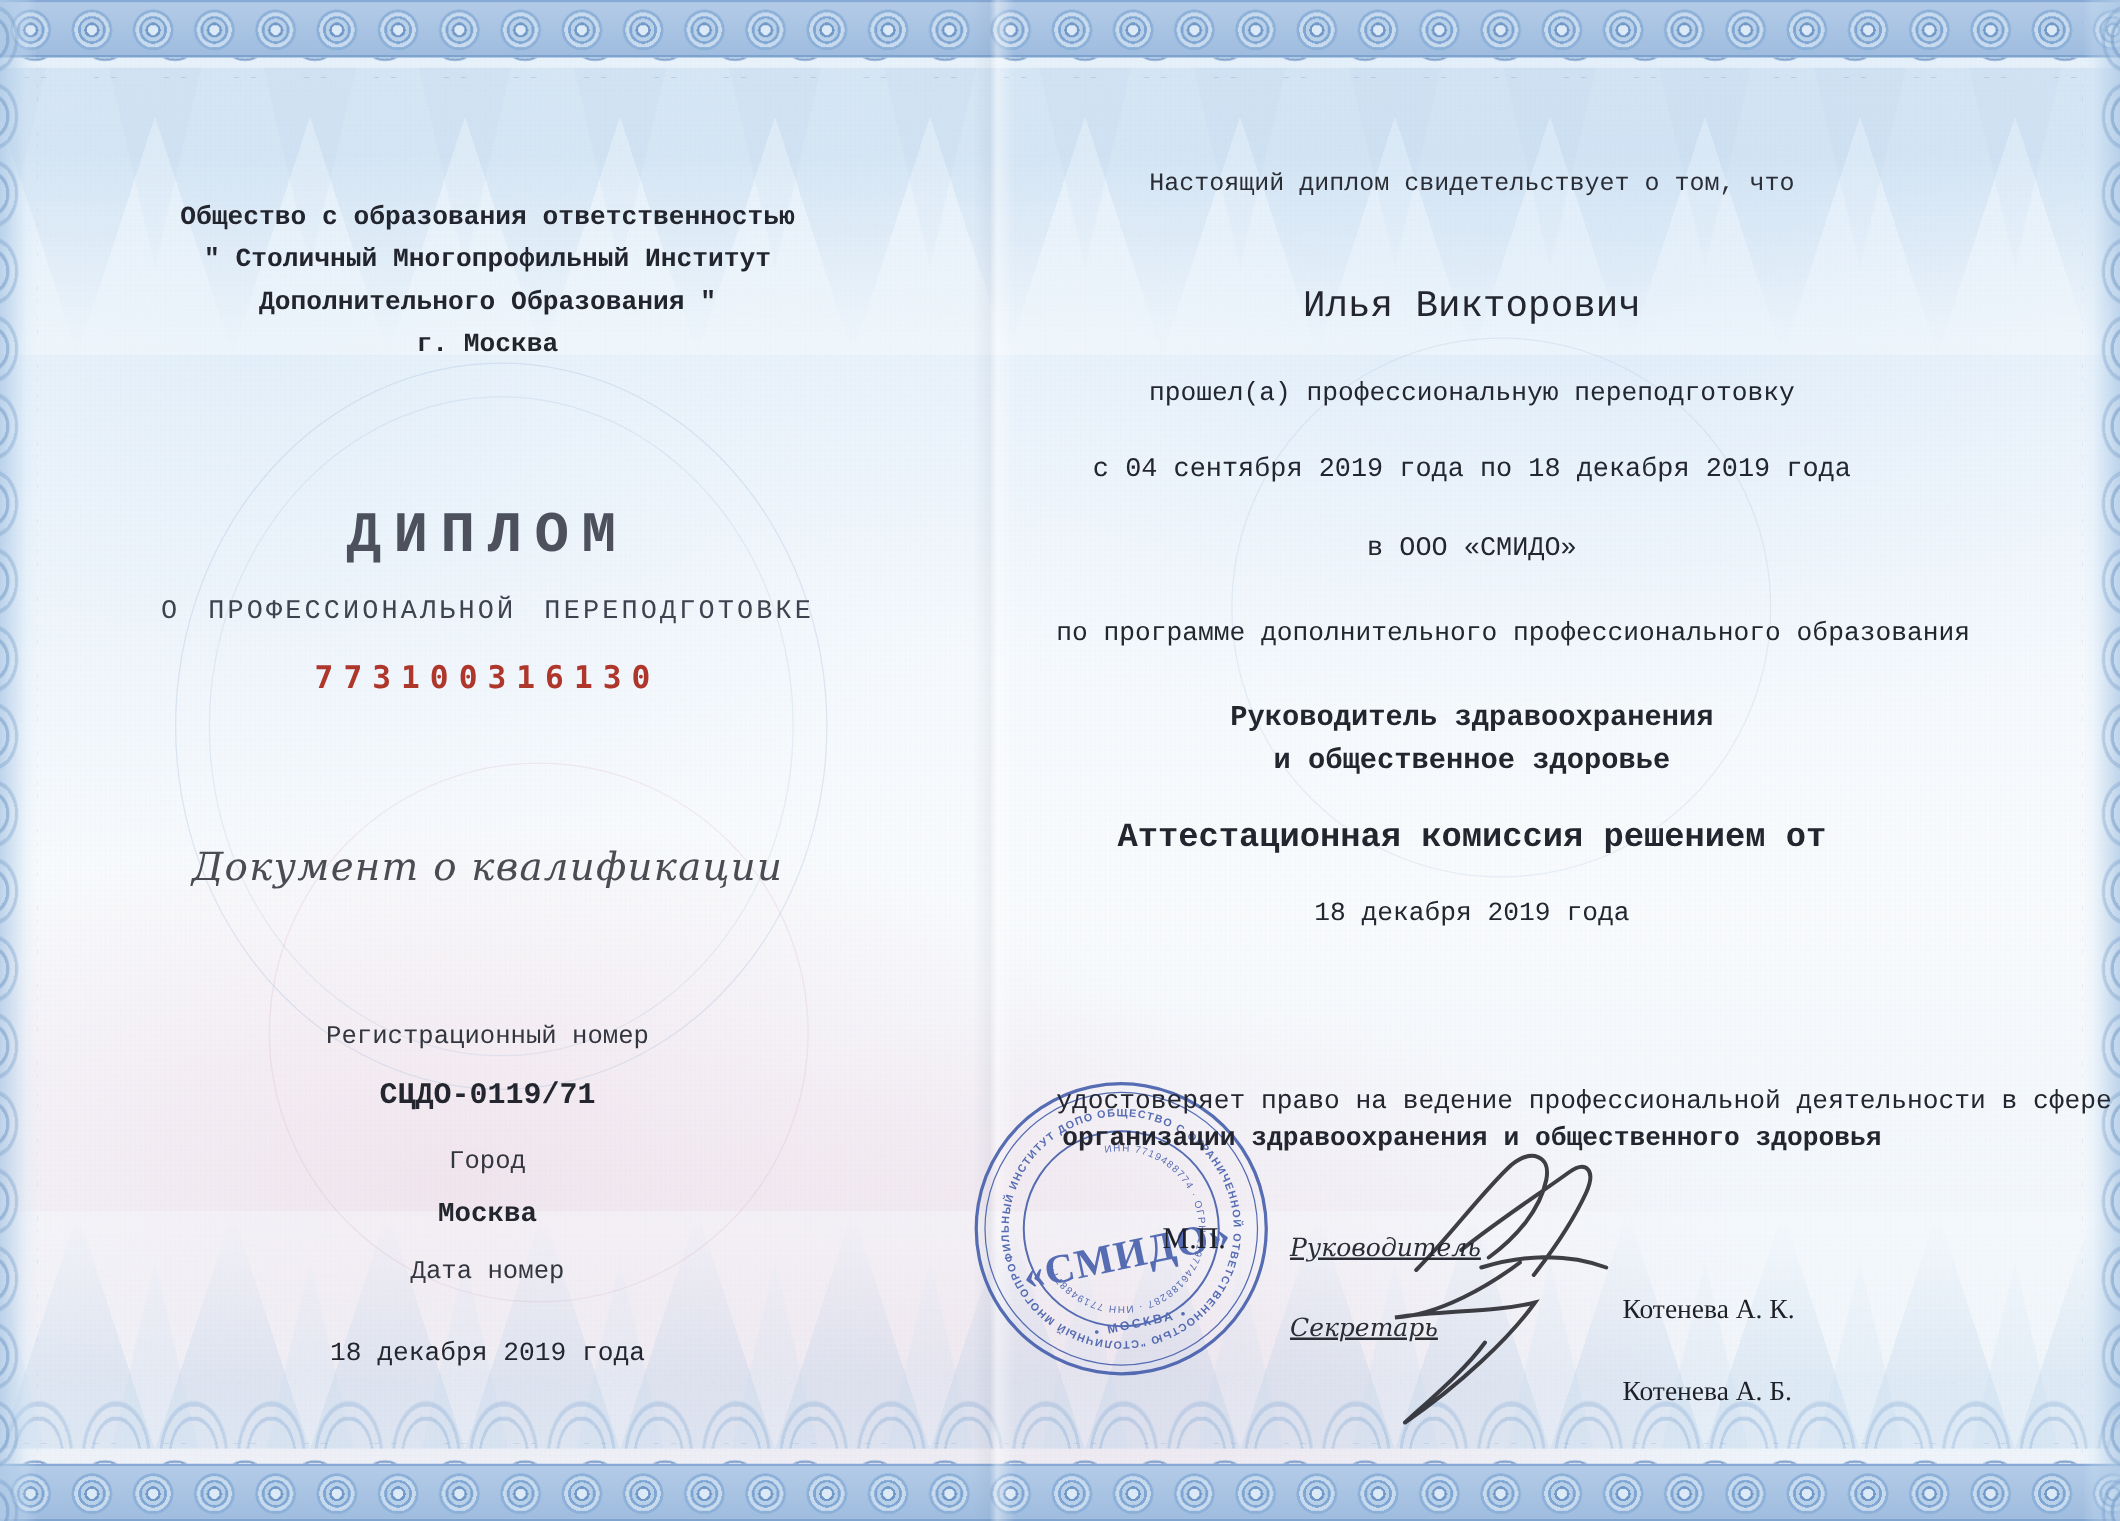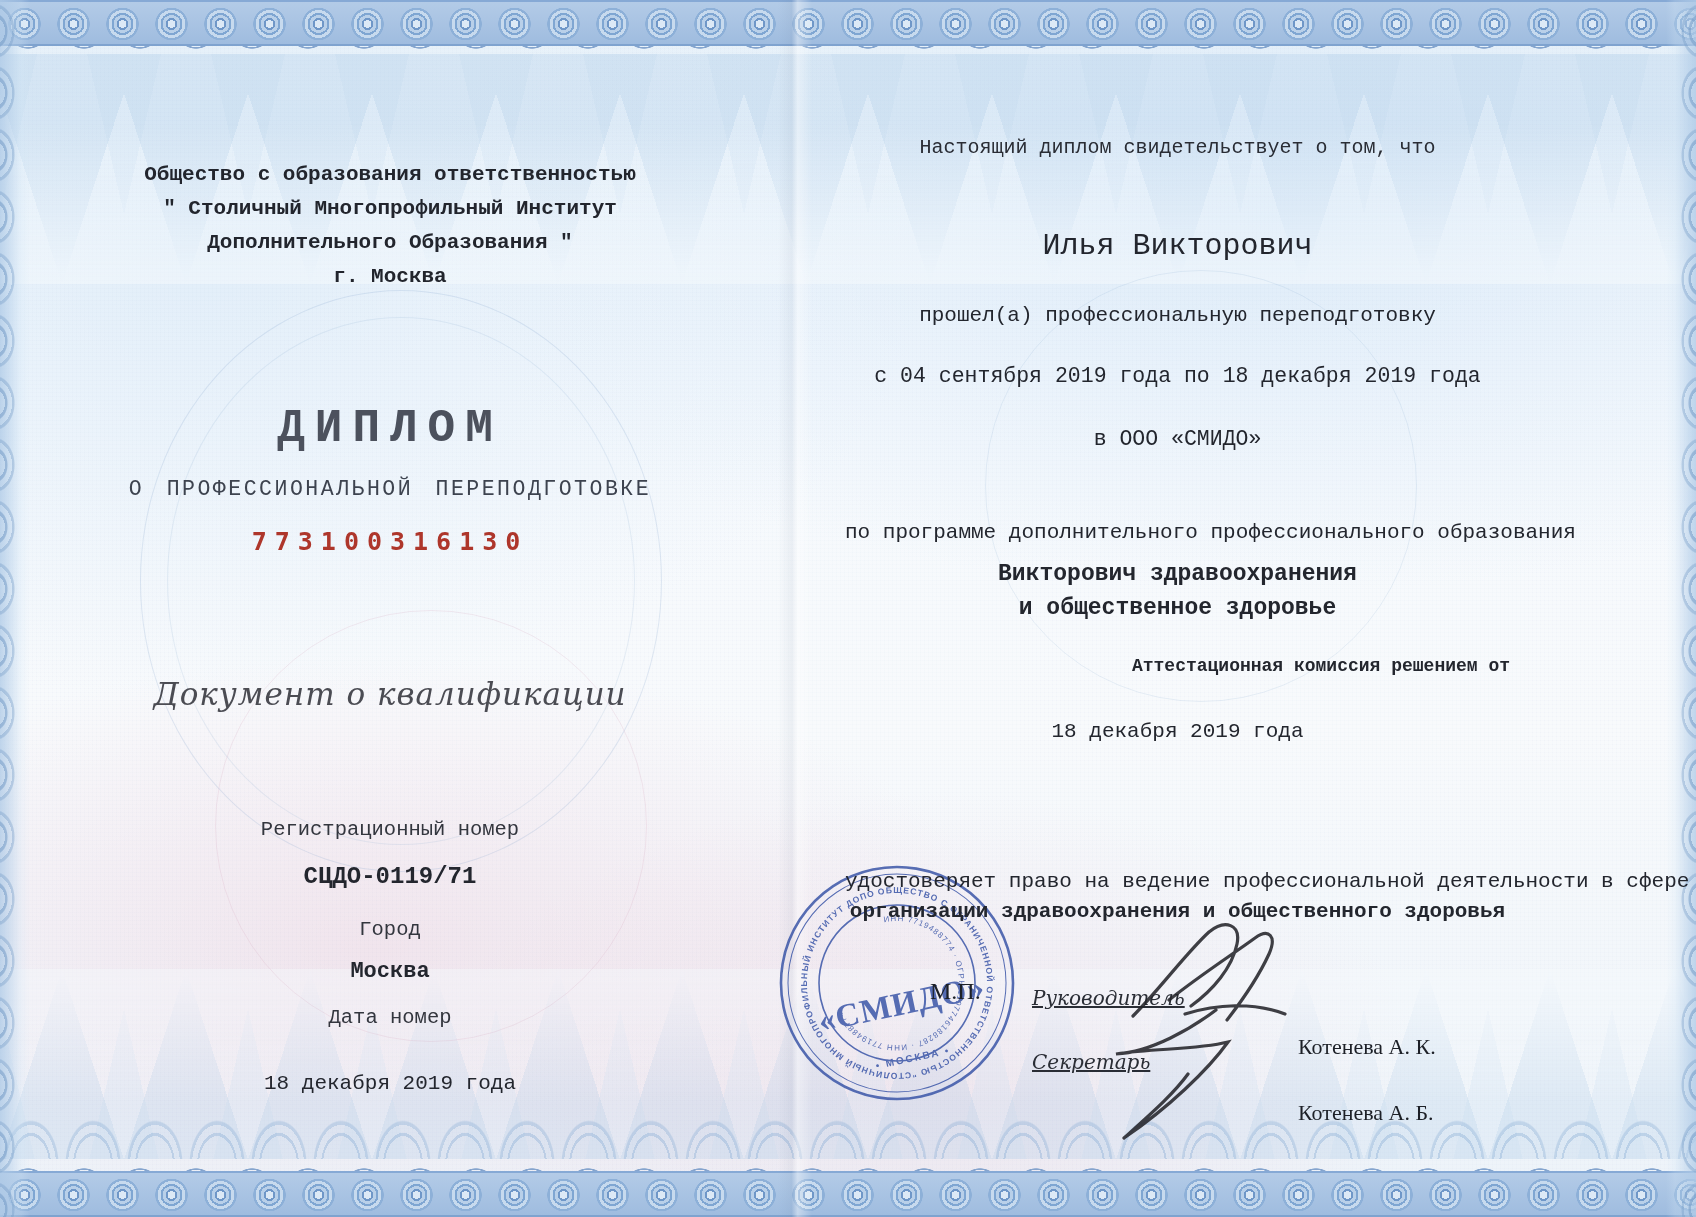--- a/index.html
+++ b/index.html
@@ -75,24 +75,24 @@
   .city-label{top:918px;}
   .city-value{top:959px;font-size:22px;font-weight:bold;}
   .dateissue-label{top:1006px;}
   .issue-date{top:1072px;font-size:21px;}
   .intro{top:136px;font-size:20px;color:#2a2d35;}
   .surname{top:185px;font-size:30px;}
   .name-patronymic{top:229px;font-size:30px;}
   .completed{top:304px;font-size:21px;}
   .period{top:364px;font-size:21.5px;}
   .organization{top:427px;font-size:21.5px;}
-  .program-label{top:521px;font-size:21px;}
+  .program-label{top:496px;font-size:21px;}
   .program-1{top:561px;font-size:23px;font-weight:bold;}
   .program-2{top:595px;font-size:23px;font-weight:bold;}
-  .commission{top:656px;font-size:18px;font-weight:bold;text-align:right;}
+  .commission{top:656px;font-size:27px;font-weight:bold;}
   .commission-date{top:720px;font-size:21px;}
   .rights-1{top:870px;font-size:21px;}
   .rights-2{top:900px;font-size:21px;font-weight:bold;}
   .abs{position:absolute;z-index:5;white-space:nowrap;}
   .mp{left:930px;top:978px;font-size:24px;color:#1d2027;}
   .sig-label{font-family:"DejaVu Serif",serif;font-style:italic;font-size:20px;color:#2a2d35;text-decoration:underline;}
   .head-label{left:1032px;top:986px;}
   .sec-label{left:1032px;top:1050px;}
   .sig-name{font-size:22px;color:#1d2027;margin-top:40px;}
   .head-name{left:1298px;top:994px;}
@@ -141,21 +141,21 @@
     <div class="line issue-date">18 декабря 2019 года</div>
   </div>
 
   <div class="rp">
     <div class="line intro">Настоящий диплом свидетельствует о том, что</div>
     <div class="line name-patronymic">Илья Викторович</div>
     <div class="line completed">прошел(а) профессиональную переподготовку</div>
     <div class="line period">с 04 сентября 2019 года по 18 декабря 2019 года</div>
     <div class="line organization">в ООО «СМИДО»</div>
     <div class="line program-label">по программе дополнительного профессионального образования</div>
-    <div class="line program-1">Викторович здравоохранения</div>
+    <div class="line program-1">Руководитель здравоохранения</div>
     <div class="line program-2">и общественное здоровье</div>
     <div class="line commission">Аттестационная комиссия решением от</div>
     <div class="line commission-date">18 декабря 2019 года</div>
     <div class="line rights-2">организации здравоохранения и общественного здоровья</div>
     <div class="line rights-1">удостоверяет право на ведение профессиональной деятельности в сфере</div>
   </div>
 
   <div class="abs mp">М.П.</div>
   <div class="abs sig-label head-label">Руководитель</div>
   <div class="abs sig-name head-name">Котенева А. К.</div>

